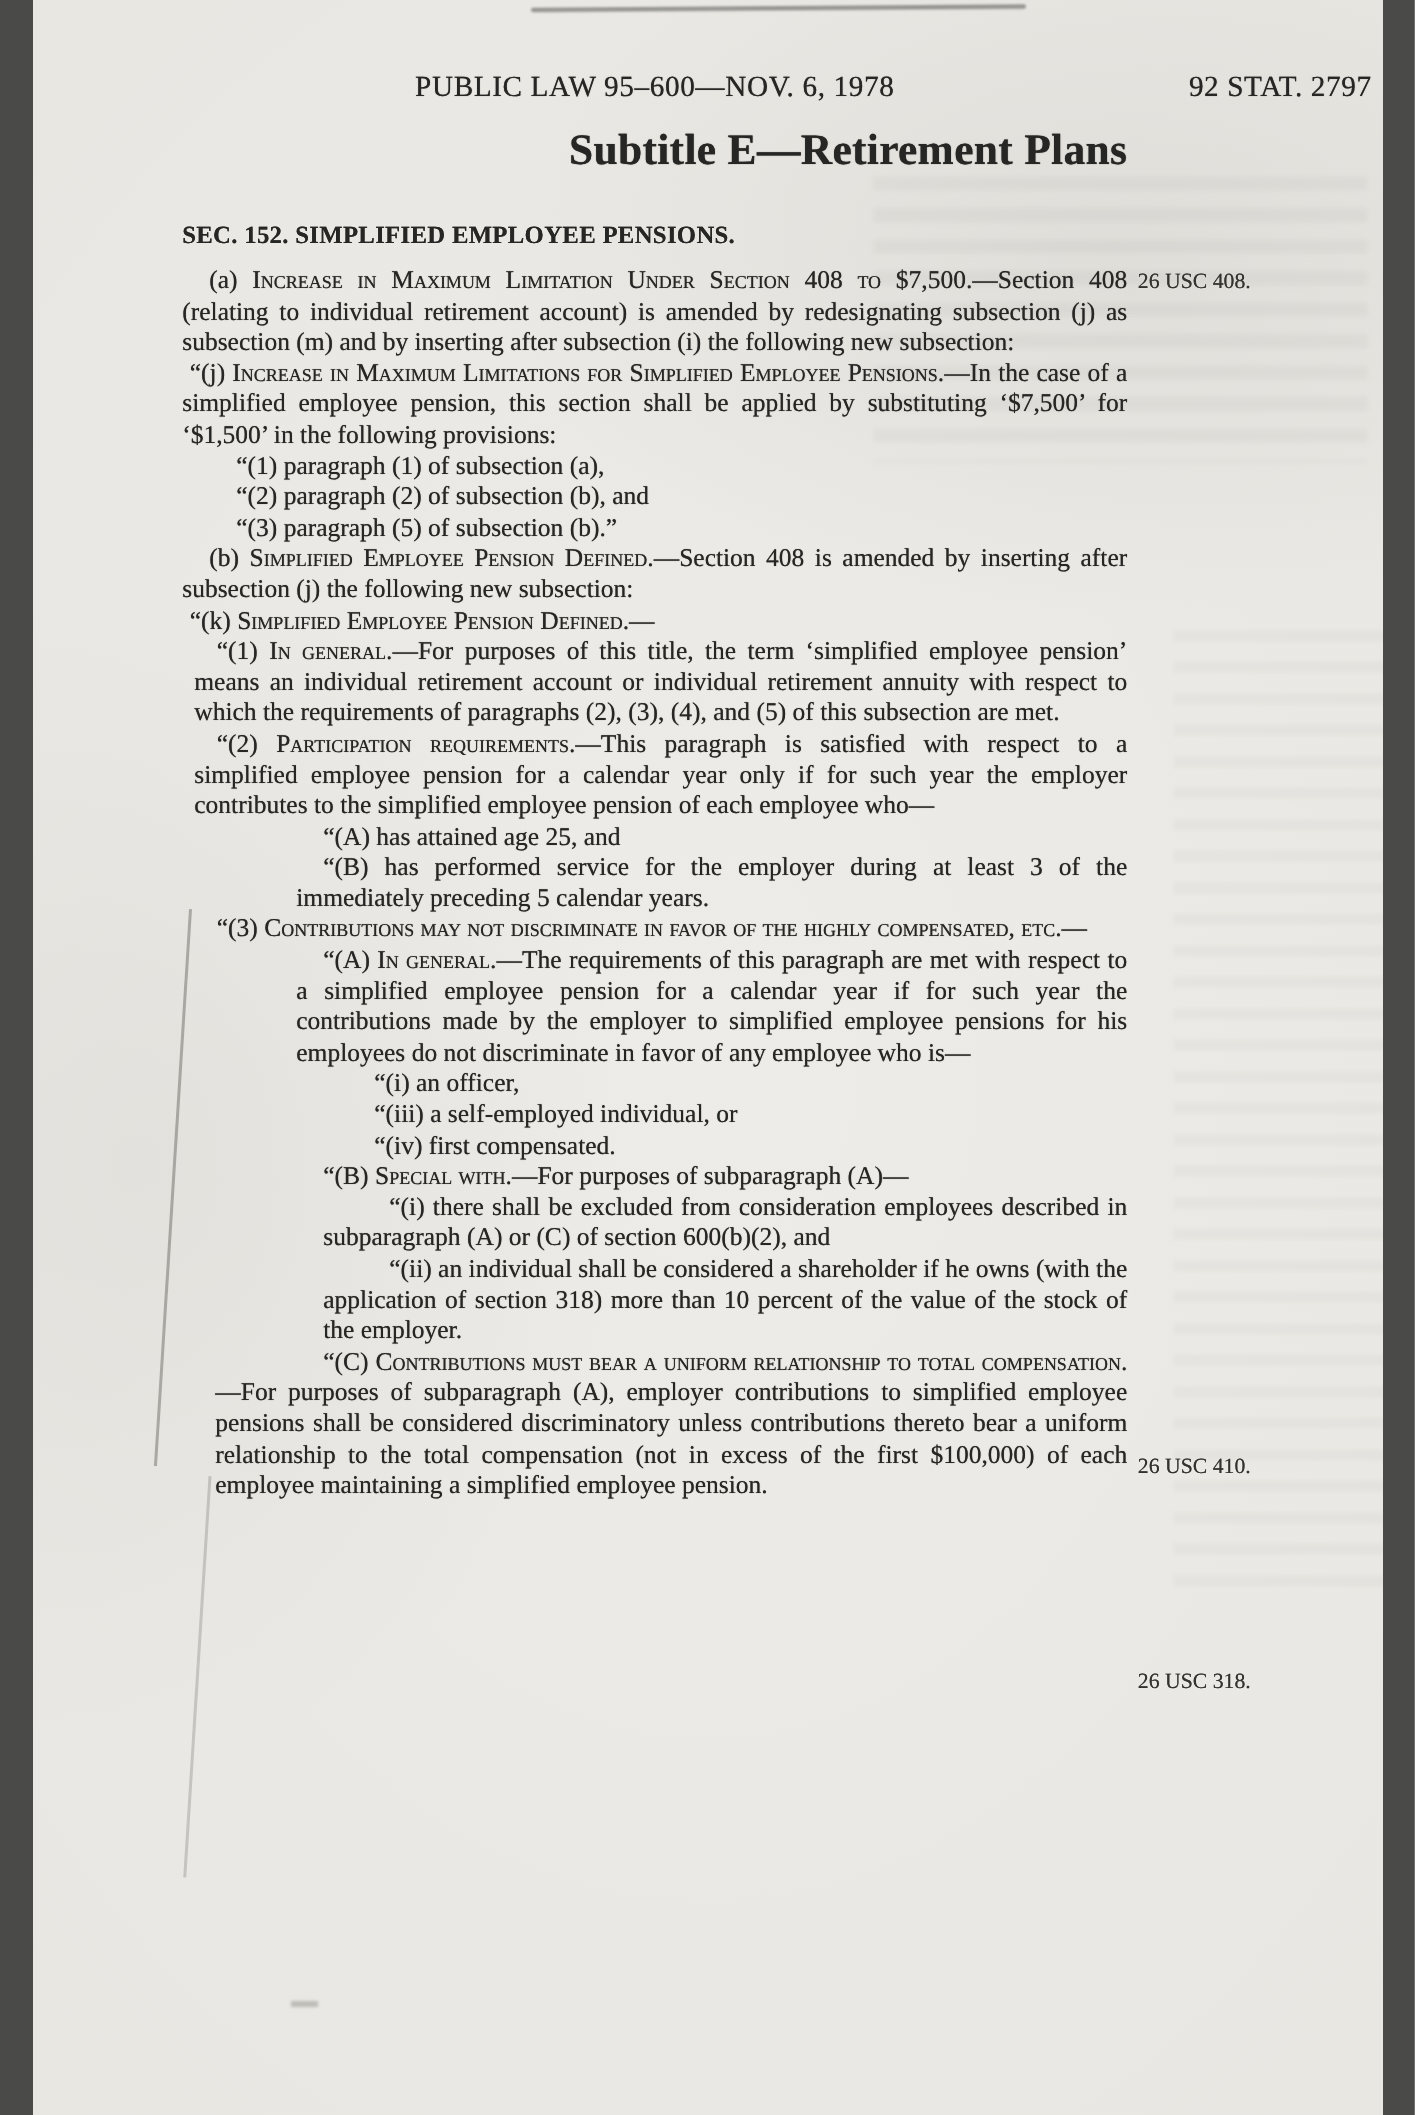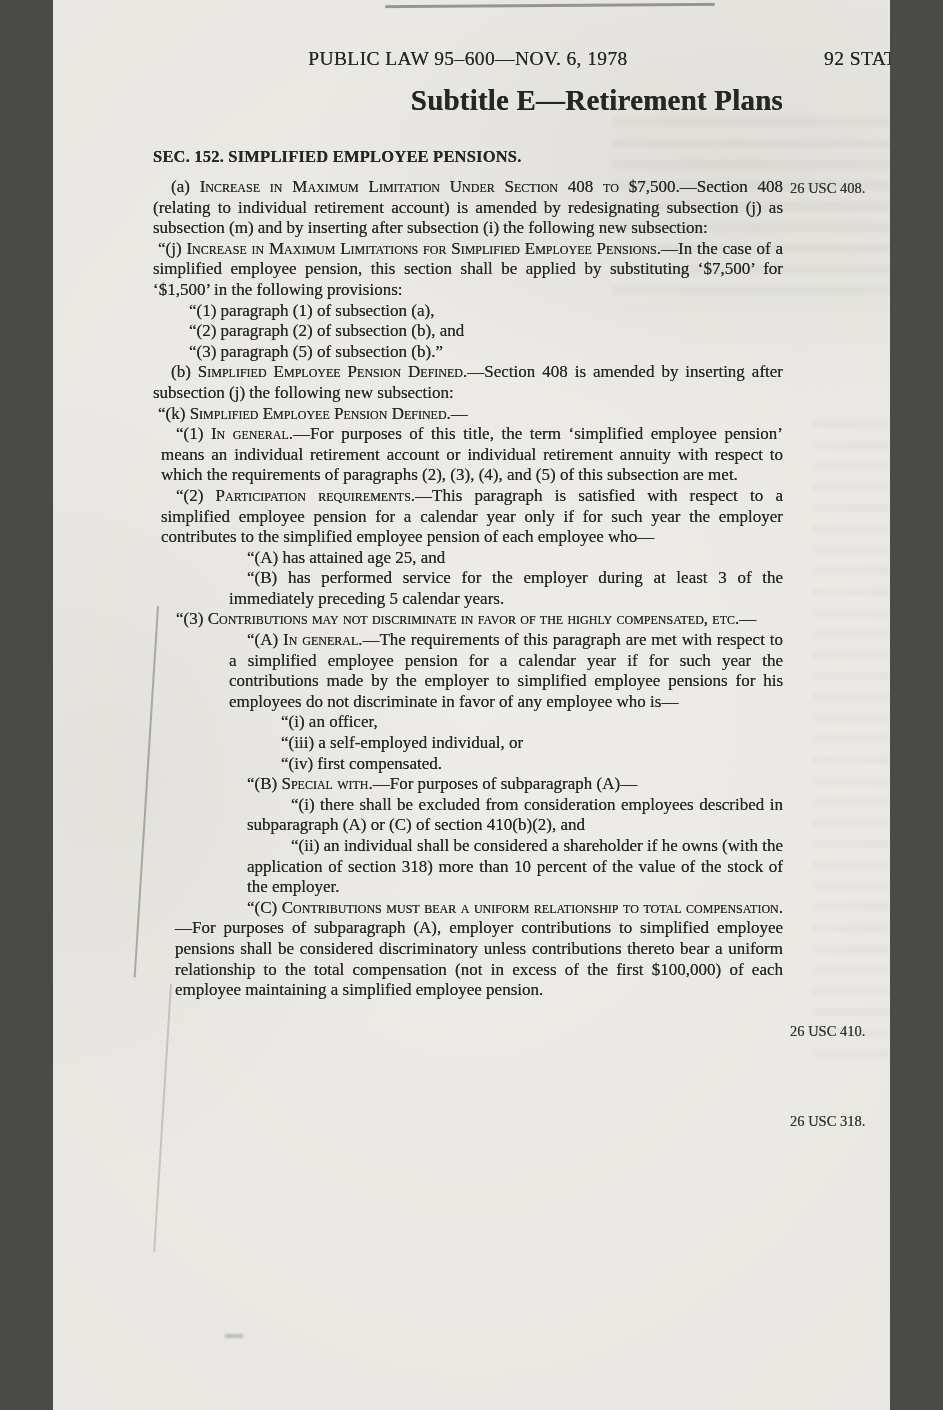--- a/index.html
+++ b/index.html
@@ -1,28 +1,27 @@
 <!DOCTYPE html>
 <html><head>
 <meta charset="utf-8">
 <style>
   html,body{margin:0;padding:0;background:#4a4a48;}
   .page{
     position:relative;
-    width:805px;height:1410px;
+    width:900px;height:1410px;
     margin:0 auto;
     background:
       radial-gradient(ellipse 700px 400px at 80% 12%, rgba(175,173,165,0.18), rgba(0,0,0,0) 60%),
       radial-gradient(ellipse 500px 600px at 8% 55%, rgba(180,178,170,0.15), rgba(0,0,0,0) 65%),
       radial-gradient(ellipse 900px 1200px at 50% 50%, #edecE8, #e7e6e1 85%);
     background-color:#eae9e5;
     overflow:hidden;
     font-family:"Liberation Serif", serif;
     color:#262624;
-    padding-left:32px;
   }
   
   .smudge-top{position:absolute;left:332px;top:4px;width:330px;height:3px;
     background:rgba(52,52,48,0.45);border-radius:2px;transform:rotate(-0.4deg);filter:blur(0.6px);}
   .hairline-1{position:absolute;left:104px;top:606px;width:1.5px;height:372px;
     background:rgba(70,70,64,0.38);transform:rotate(3.6deg);transform-origin:top left;}
   .hairline-2{position:absolute;left:117px;top:984px;width:1.5px;height:268px;
     background:rgba(70,70,64,0.22);transform:rotate(3.6deg);transform-origin:top left;}
   .smudge-bottom{position:absolute;left:172px;top:1334px;width:18px;height:4px;
     background:rgba(110,110,102,0.35);filter:blur(1px);}
@@ -62,21 +61,21 @@
   .l1h{margin-left:0;text-indent:23px;}
   .l2 {margin-left:76px;text-indent:18px;}
   .l2h{margin-left:22px;text-indent:72px;}
   .l3i{margin-left:128px;text-align:left;text-indent:0;}
   .l3 {margin-left:94px;text-indent:44px;}
 
   
   .margin-note{position:absolute;left:737px;font-size:14.5px;white-space:nowrap;
     color:#34342f;text-shadow:0 0 0.4px rgba(52,52,47,0.8);}
   .note-0{top:180px;}
-  .note-1{top:1023px;}
+  .note-1{top:970px;}
   .note-2{top:1113px;}
 </style>
 </head>
 <body>
 
 <div class="page">
 
   <div class="smudge-top"></div>
   <div class="ghost-1"></div>
   <div class="ghost-2"></div>
@@ -104,21 +103,21 @@
       <p class="para l1"><span>“(1) </span><span class="sc">In general</span><span>.—For purposes of this title, the term ‘simplified employee pension’ means an individual retirement account or individual retirement annuity with respect to which the requirements of paragraphs (2), (3), (4), and (5) of this subsection are met.</span></p>
       <p class="para l1"><span>“(2) </span><span class="sc">Participation requirements</span><span>.—This paragraph is satisfied with respect to a simplified employee pension for a calendar year only if for such year the employer contributes to the simplified employee pension of each employee who—</span></p>
       <p class="para l2"><span>“(A) has attained age 25, and</span></p>
       <p class="para l2"><span>“(B) has performed service for the employer during at least 3 of the immediately preceding 5 calendar years.</span></p>
       <p class="para l1h"><span>“(3) </span><span class="sc">Contributions may not discriminate in favor of the highly compensated, etc.</span><span>—</span></p>
       <p class="para l2"><span>“(A) </span><span class="sc">In general</span><span>.—The requirements of this paragraph are met with respect to a simplified employee pension for a calendar year if for such year the contributions made by the employer to simplified employee pensions for his employees do not discriminate in favor of any employee who is—</span></p>
       <p class="para l3i"><span>“(i) an officer,</span></p>
       <p class="para l3i"><span>“(iii) a self-employed individual, or</span></p>
       <p class="para l3i"><span>“(iv) first compensated.</span></p>
       <p class="para l2"><span>“(B) </span><span class="sc">Special with</span><span>.—For purposes of subparagraph (A)—</span></p>
-      <p class="para l3"><span>“(i) there shall be excluded from consideration employees described in subparagraph (A) or (C) of section 410(b)(2), and</span></p>
+      <p class="para l3"><span>“(i) there shall be excluded from consideration employees described in subparagraph (A) or (C) of section 600(b)(2), and</span></p>
       <p class="para l3"><span>“(ii) an individual shall be considered a shareholder if he owns (with the application of section 318) more than 10 percent of the value of the stock of the employer.</span></p>
       <p class="para l2h"><span>“(C) </span><span class="sc">Contributions must bear a uniform relationship to total compensation</span><span>.—For purposes of subparagraph (A), employer contributions to simplified employee pensions shall be considered discriminatory unless contributions thereto bear a uniform relationship to the total compensation (not in excess of the first $100,000) of each employee maintaining a simplified employee pension.</span></p>
     </div>
 
   <div class="margin-note note-0">26 USC 408.</div>
   <div class="margin-note note-1">26 USC 410.</div>
   <div class="margin-note note-2">26 USC 318.</div>
 
 </div>
 

